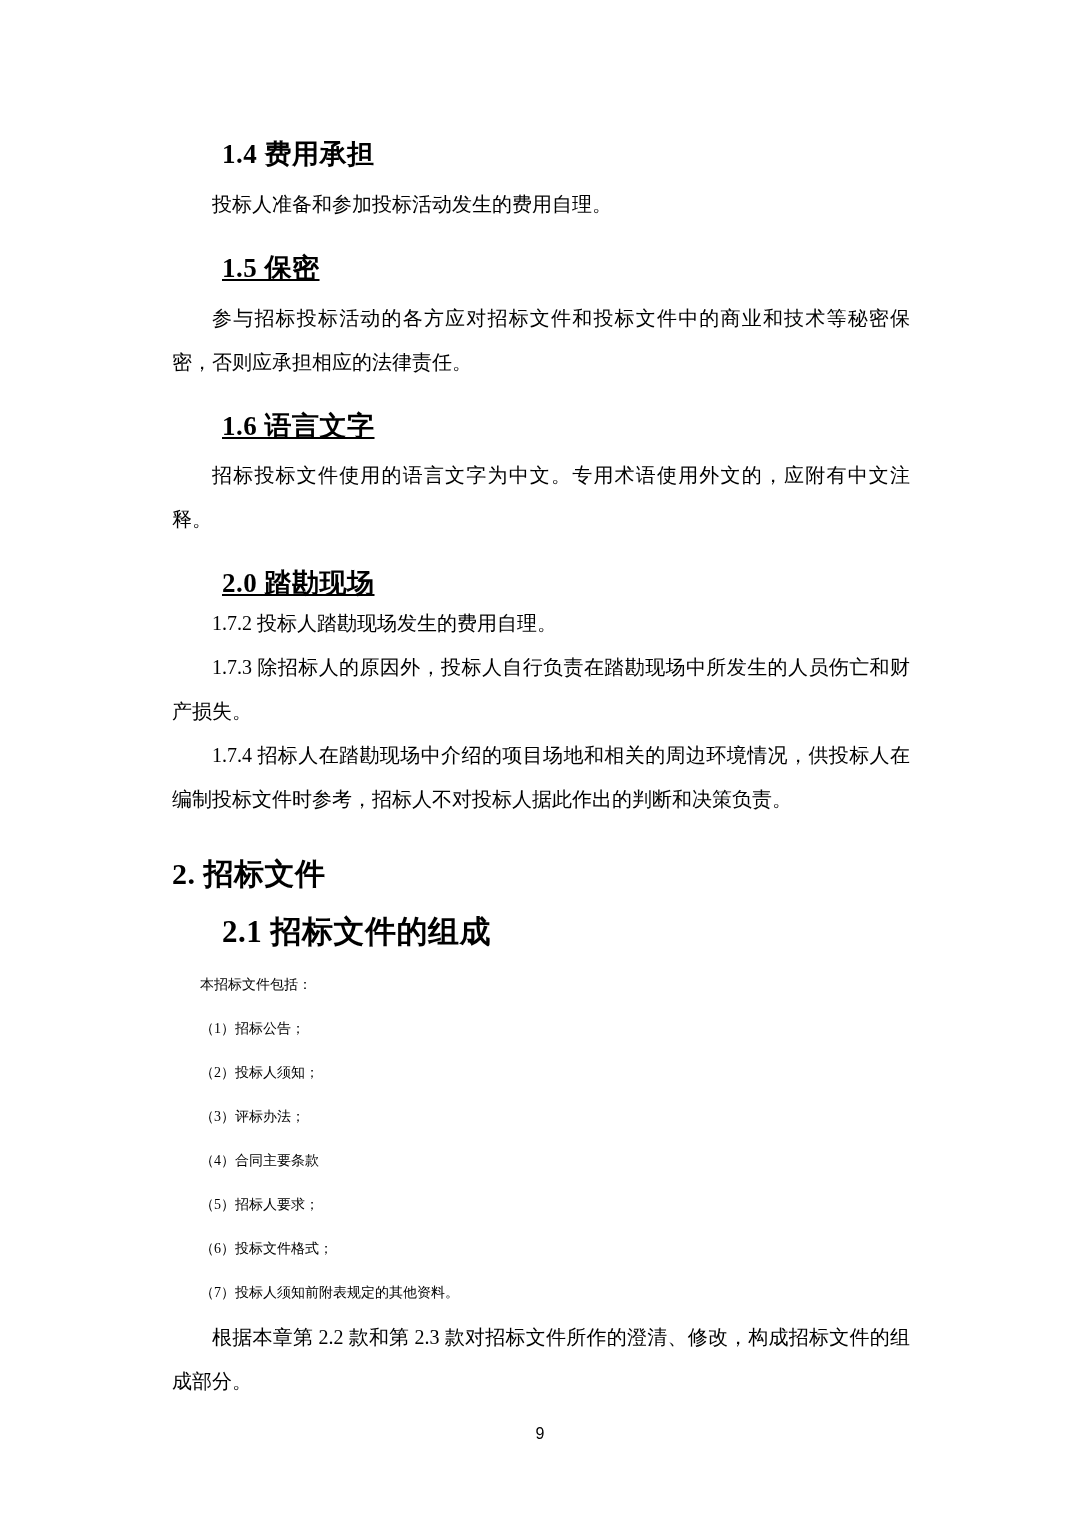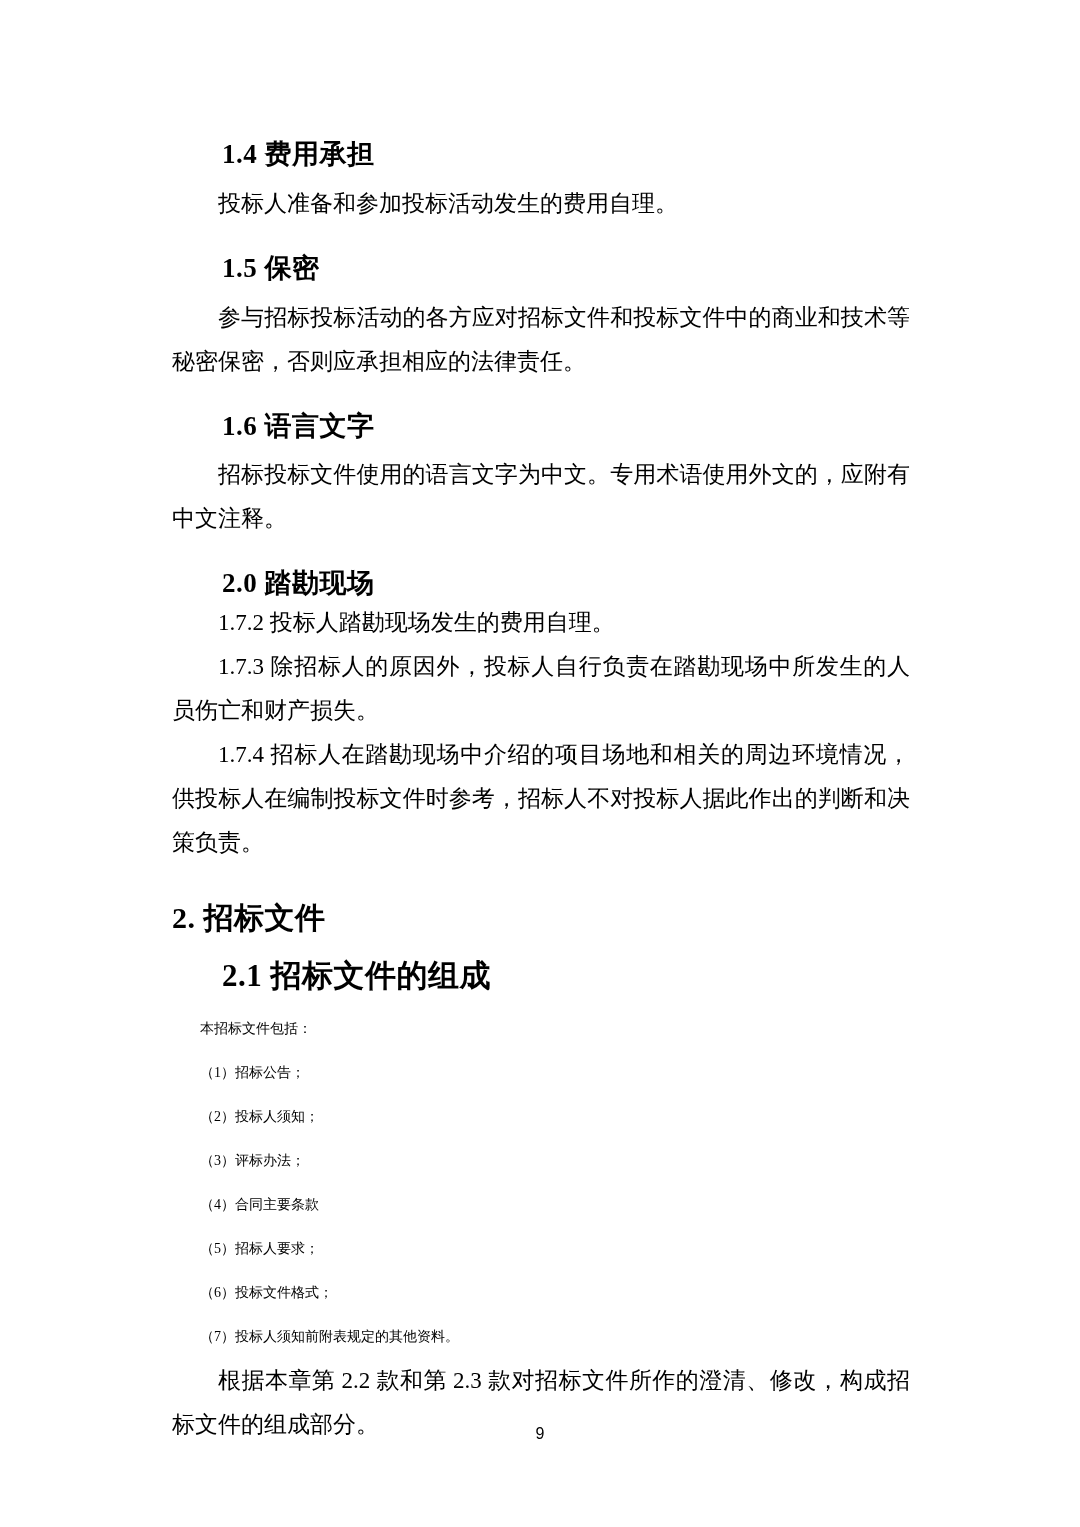--- a/index.html
+++ b/index.html
@@ -50,38 +50,38 @@
     font-weight: bold;
     line-height: 1.25;
     margin: 0;
     padding: 0;
     padding-left: 50px;
     letter-spacing: 0.5px;
   }
 
   
   .p {
-    font-size: 23px;
+    font-size: 20px;
     line-height: 44px;
     margin: 0;
     padding: 0;
     text-align: justify;
     text-justify: inter-ideograph;
     text-indent: 2em;
   }
   .p-list {
     font-size: 14px;
     line-height: 44px;
     margin: 0;
     padding: 0;
     text-indent: 2em;
   }
 
   
-  .sp-h-before { margin-top: 26px; }
+  .sp-h-before { margin-top: 26px; text-decoration: underline; }
   .sp-p-before { margin-top: 10px; }
   .sp-h2-before { margin-top: 34px; }
 
   
   .page-number {
     position: absolute;
     left: 0;
     right: 0;
     top: 1425px;
     text-align: center;

